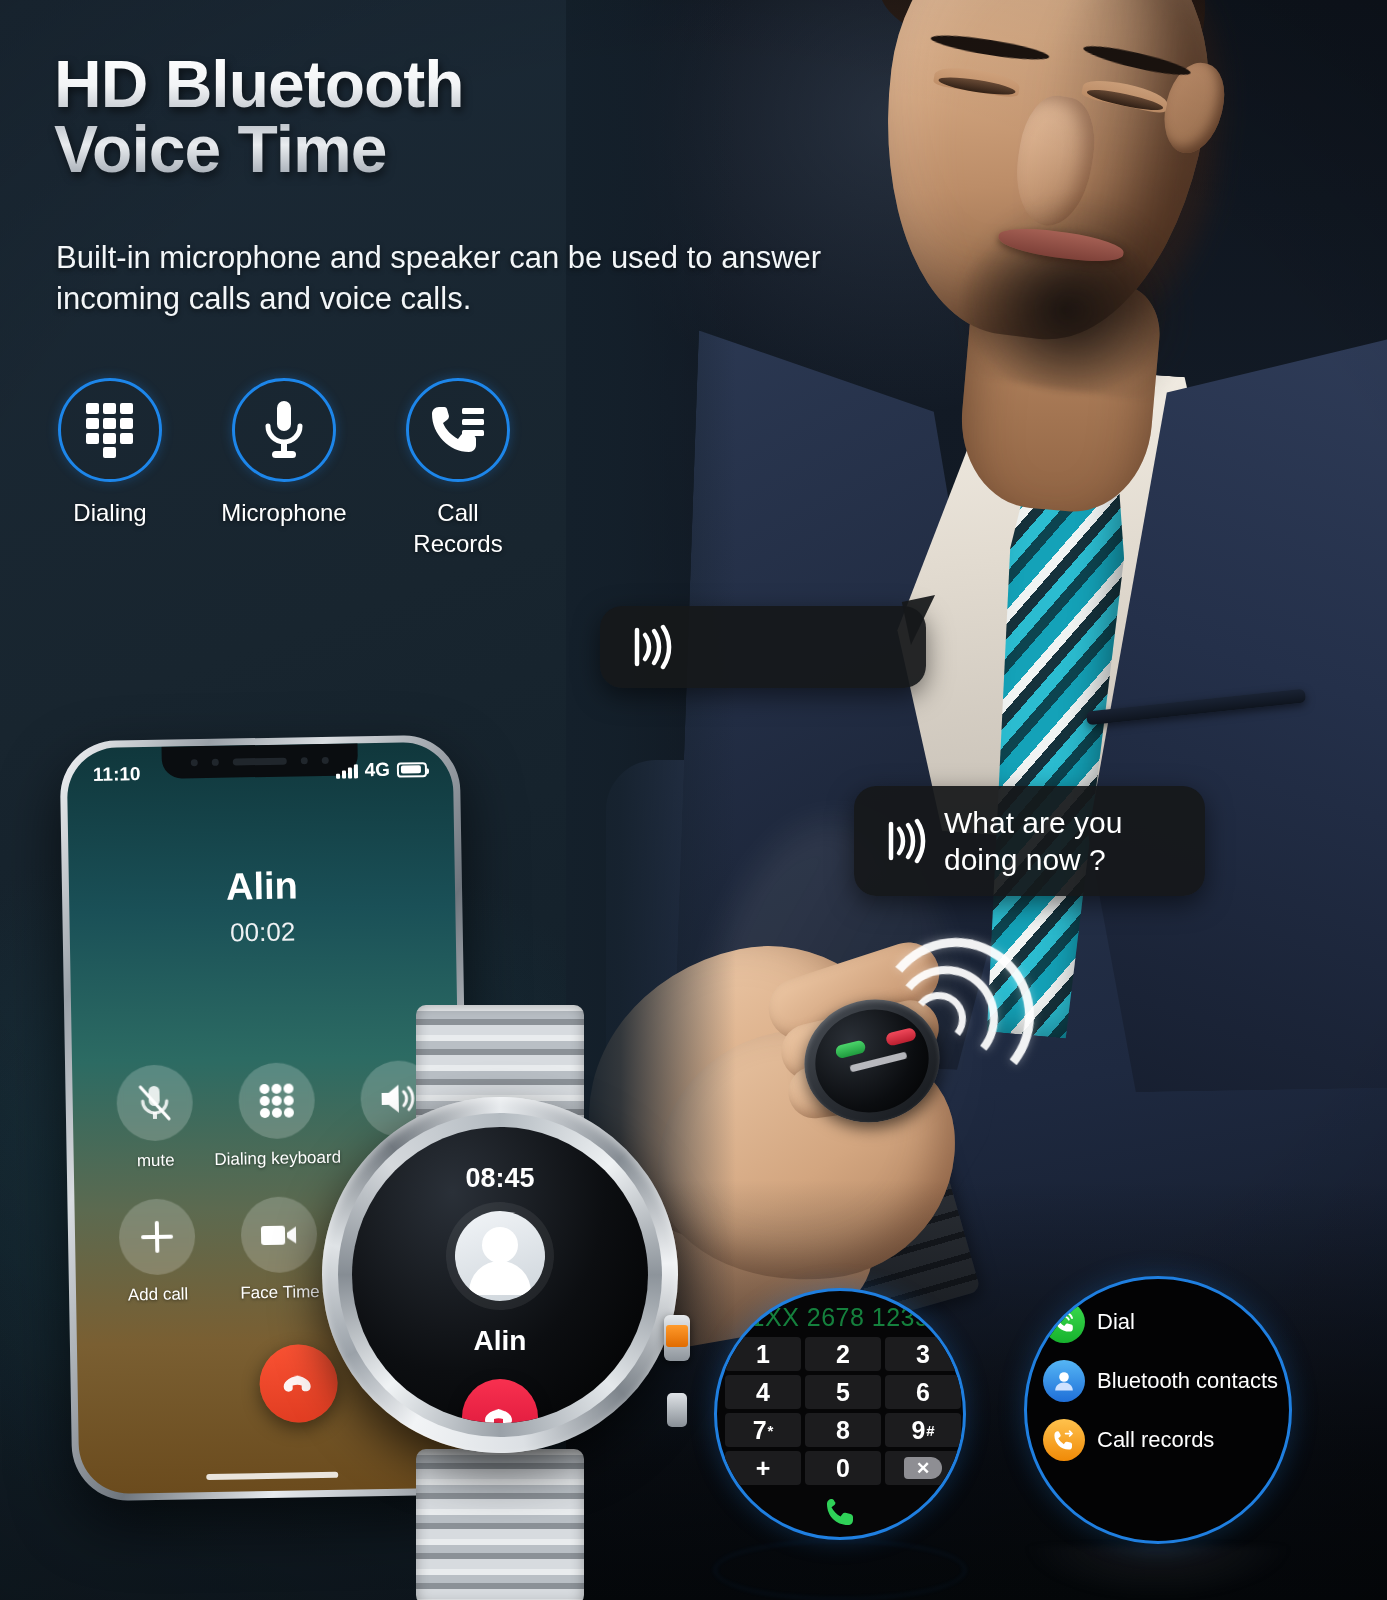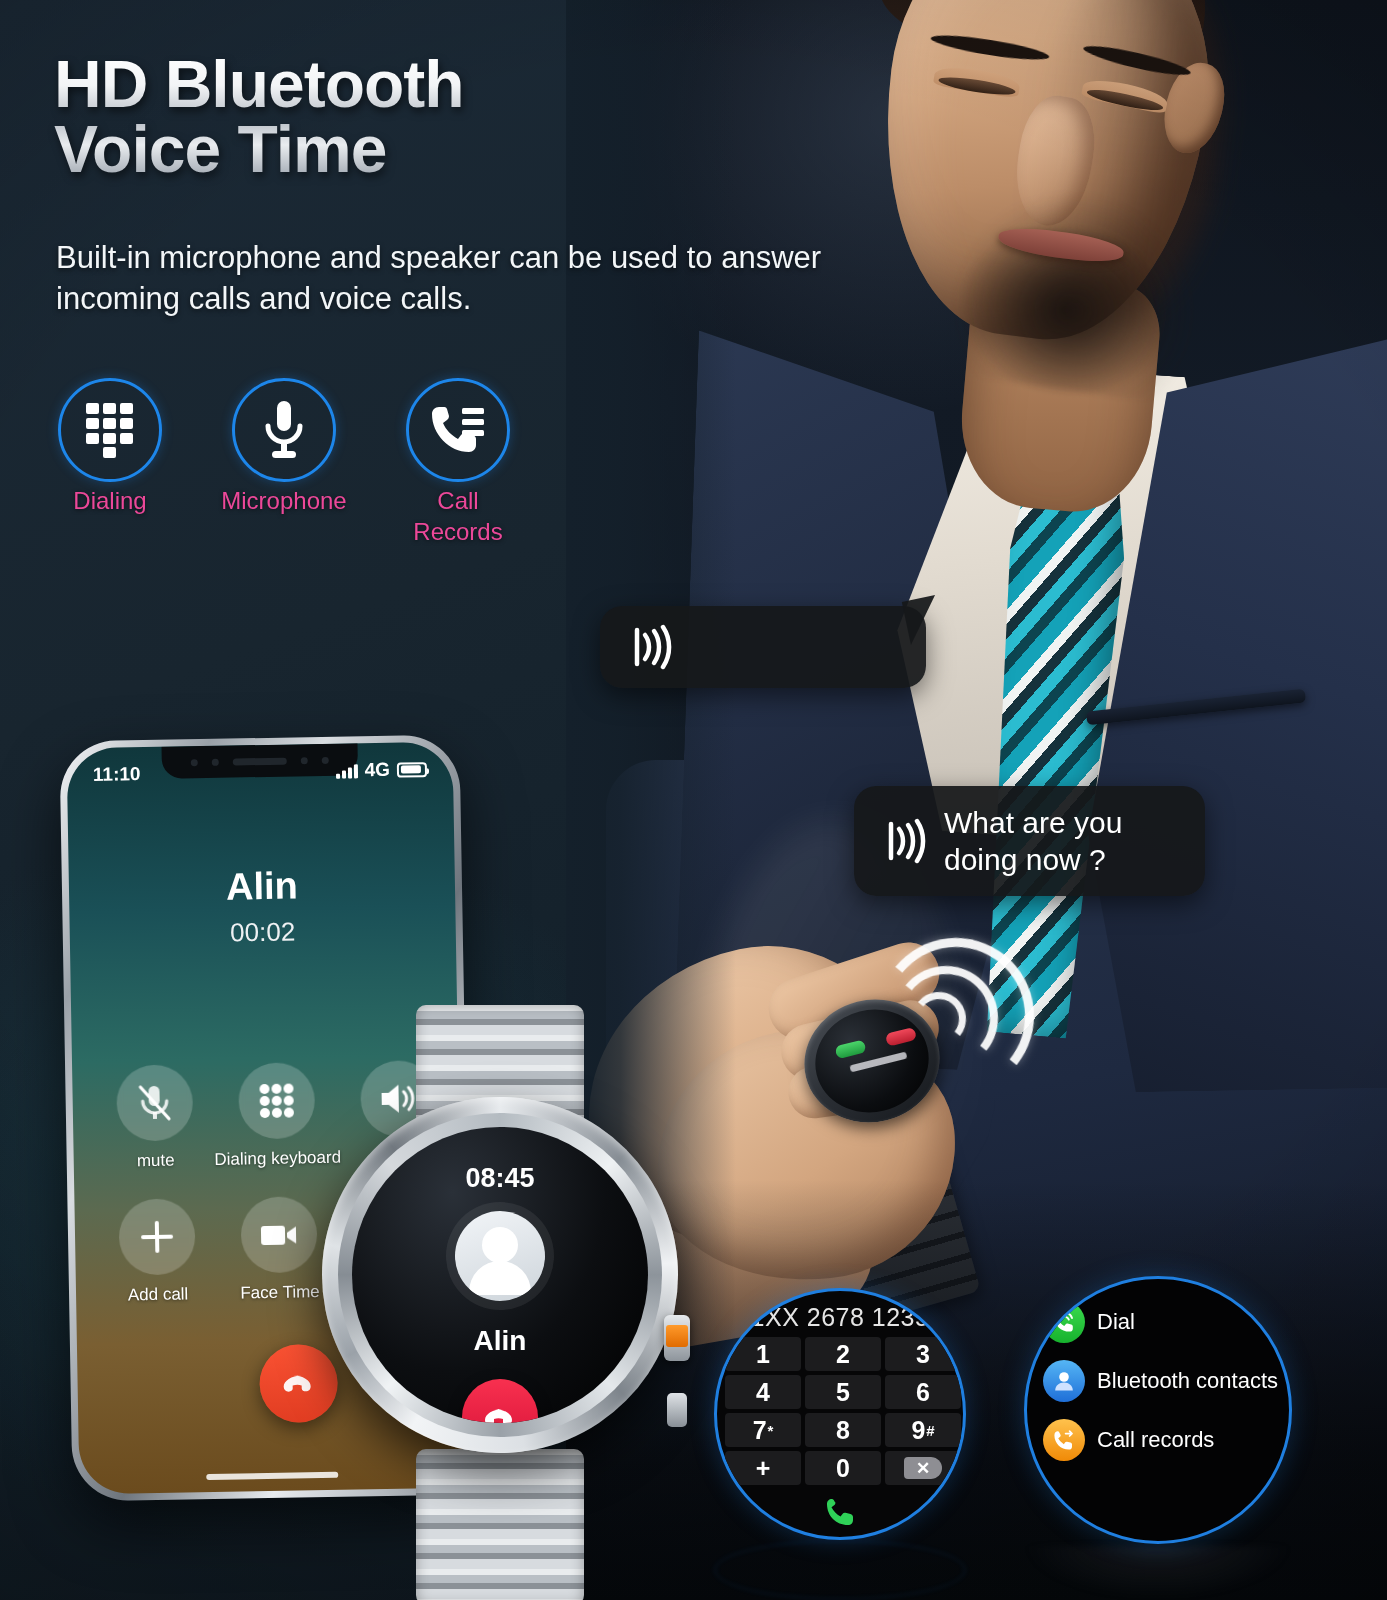--- a/index.html
+++ b/index.html
@@ -253,21 +253,21 @@
 
   
   .features{ position:absolute; left:56px; top:378px; display:flex; gap:66px; }
   .feature{ width:108px; display:flex; flex-direction:column; align-items:center; }
   .feat-circle{
     width:104px; height:104px; border-radius:50%;
     border:3px solid #1d86ea; display:flex; align-items:center; justify-content:center;
     box-shadow:0 0 12px rgba(29,134,234,.3);
   }
   .feat-label{
-    margin-top:4px; font-size:24px; color:#ec4899; text-align:center; line-height:1.28;
+    margin-top:16px; font-size:24px; color:#ffffff; text-align:center; line-height:1.28;
     text-shadow:0 1px 4px rgba(0,0,0,.6); white-space:pre-line;
   }
 
   
   .bubble{
     position:absolute; background:rgba(22,24,26,.93);
     border-radius:22px; display:flex; align-items:center; gap:18px;
     padding:18px 26px; box-shadow:0 8px 26px rgba(0,0,0,.5);
   }
   .bubble-text{ color:#fff; font-size:30px; line-height:1.24; white-space:pre-line; }
@@ -399,21 +399,21 @@
 
   
   .dialpad{
     position:absolute; left:714px; top:1288px; width:252px; height:252px;
     border-radius:50%; border:3px solid #1f7fe0; overflow:hidden;
     background:#060607;
     box-shadow:0 0 24px rgba(31,127,224,.28);
   }
   .dp-number{
     position:absolute; top:12px; width:100%; text-align:center;
-    color:#e5e5e5; font-size:25px; font-weight:400; letter-spacing:.5px;
+    color:#15803d; font-size:25px; font-weight:400; letter-spacing:.5px;
   }
   .dp-keys{
     position:absolute; left:8px; top:46px; width:236px;
     display:grid; grid-template-columns:repeat(3,1fr); gap:4px;
   }
   .dp-key{
     height:34px; background:#1c1c1e; border-radius:4px;
     display:flex; align-items:center; justify-content:center;
     color:#fff; font-size:25px; font-weight:700;
   }

